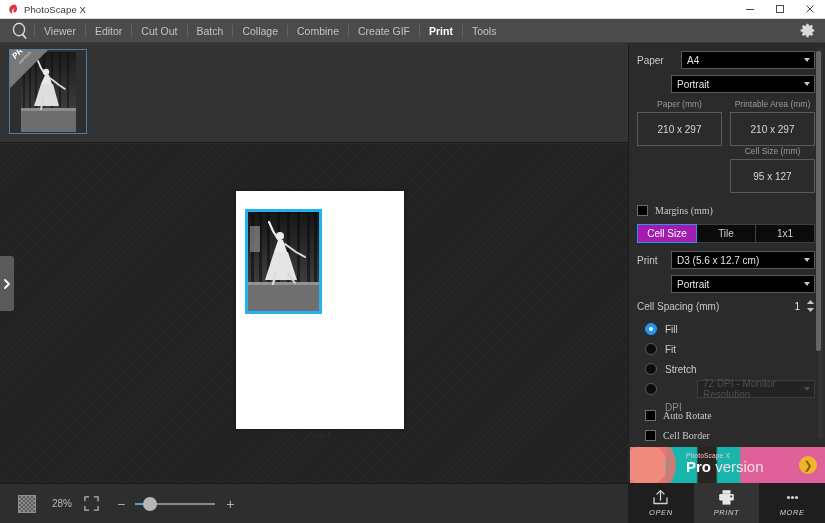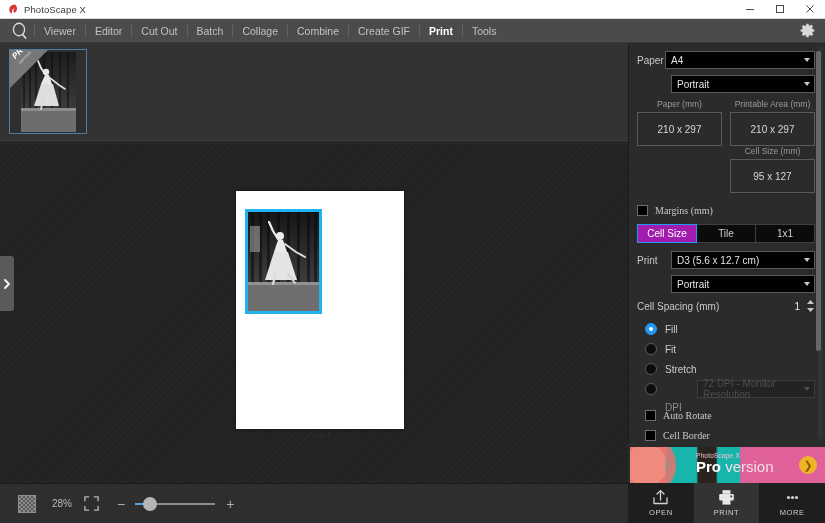--- a/index.html
+++ b/index.html
@@ -208,40 +208,40 @@
         #f08a7e 0%, #ef8a7c 18%,
         #18b5ad 19%, #18b5ad 34%,
         #2a2420 35%, #2a2420 44%,
         #18b5ad 45%, #18b5ad 56%,
         #e0609a 57%, #e0609a 100%);
   }
   .pb-ring {
     position: absolute; left: -14px; top: -12px; width: 60px; height: 60px;
     border-radius: 50%; border: 9px solid #e8736f; opacity: .85;
   }
-  .pb-txt { position: absolute; left: 66px; top: 5px; }
+  .pb-txt { position: absolute; left: 56px; top: 5px; }
   .pb-small { font-size: 6.5px; color: #f3c3cd; letter-spacing: .2px; }
   .pb-big { font-size: 15px; line-height: 16px; color: #ffffff; }
   .pb-big b { font-weight: bold; }
   .pb-big span { color: #f1dfe4; font-weight: normal; }
   .pb-arrow {
     position: absolute; right: 8px; top: 9px; width: 18px; height: 18px;
     border-radius: 50%; background: #f0b429;
     display: flex; align-items: center; justify-content: center;
     color: #8a5a00; font-size: 11px; line-height: 1;
   }
 
   
   .actionbar {
     position: absolute; top: 483px; left: 628px; width: 197px; height: 40px;
     background: #1e1e1e; display: flex;
   }
   .act {
     flex: 1; display: flex; flex-direction: column; align-items: center;
-    justify-content: center; gap: 2px; color: #d2d2d2;
+    justify-content: center; gap: 2px; color: #d2d2d2; font-style: italic;
   }
   .act.hl { background: #333333; }
   .act-lbl { font-size: 7.5px; letter-spacing: .6px; color: #cfcfcf; }
 </style>
 </head>
 <body>
 
 <div id="app">
 
   <div class="titlebar">
@@ -401,21 +401,21 @@
     </div>
     <div class="zoom-plus">+</div>
   </div>
 
   <div class="sidebar">
     <div class="sb-scroll">
       <div class="sb-thumbk"></div>
     </div>
 
     <div class="row">
-      <span class="lbl" style="width:28px">Paper</span>
+      <span class="lbl" style="width:44px">Paper</span>
       <div class="select" style="flex:1">
         <span>A4</span>
         <span class="arrow"></span>
       </div>
     </div>
 
     <div class="row">
       <span style="width:34px"></span>
       <div class="select" style="flex:1">
         <span>Portrait</span>

